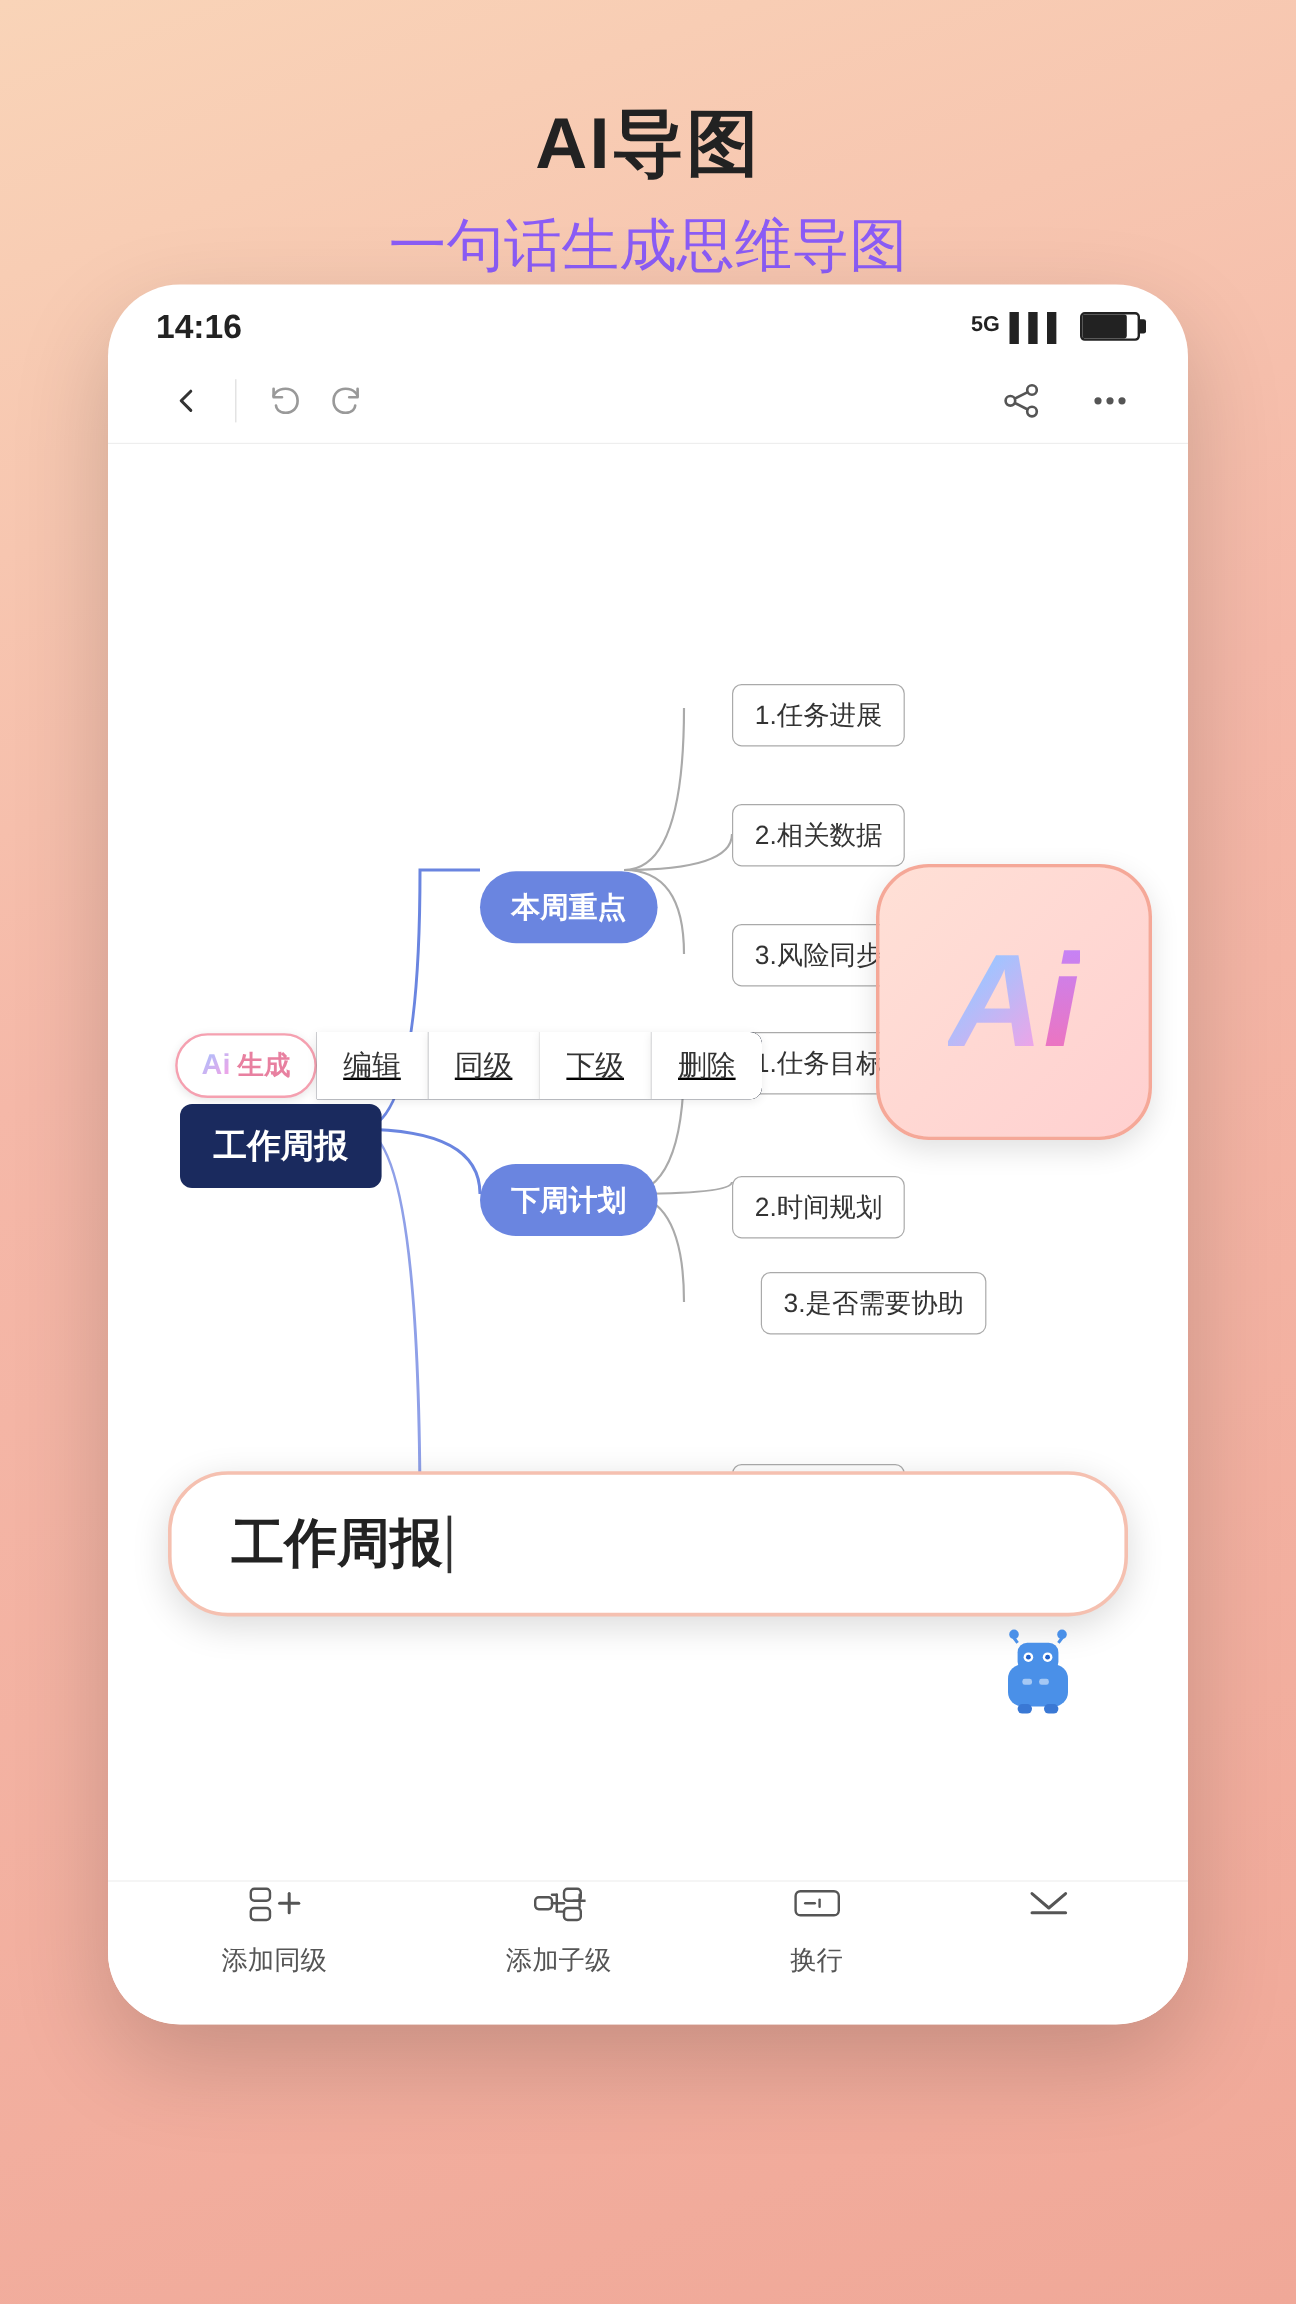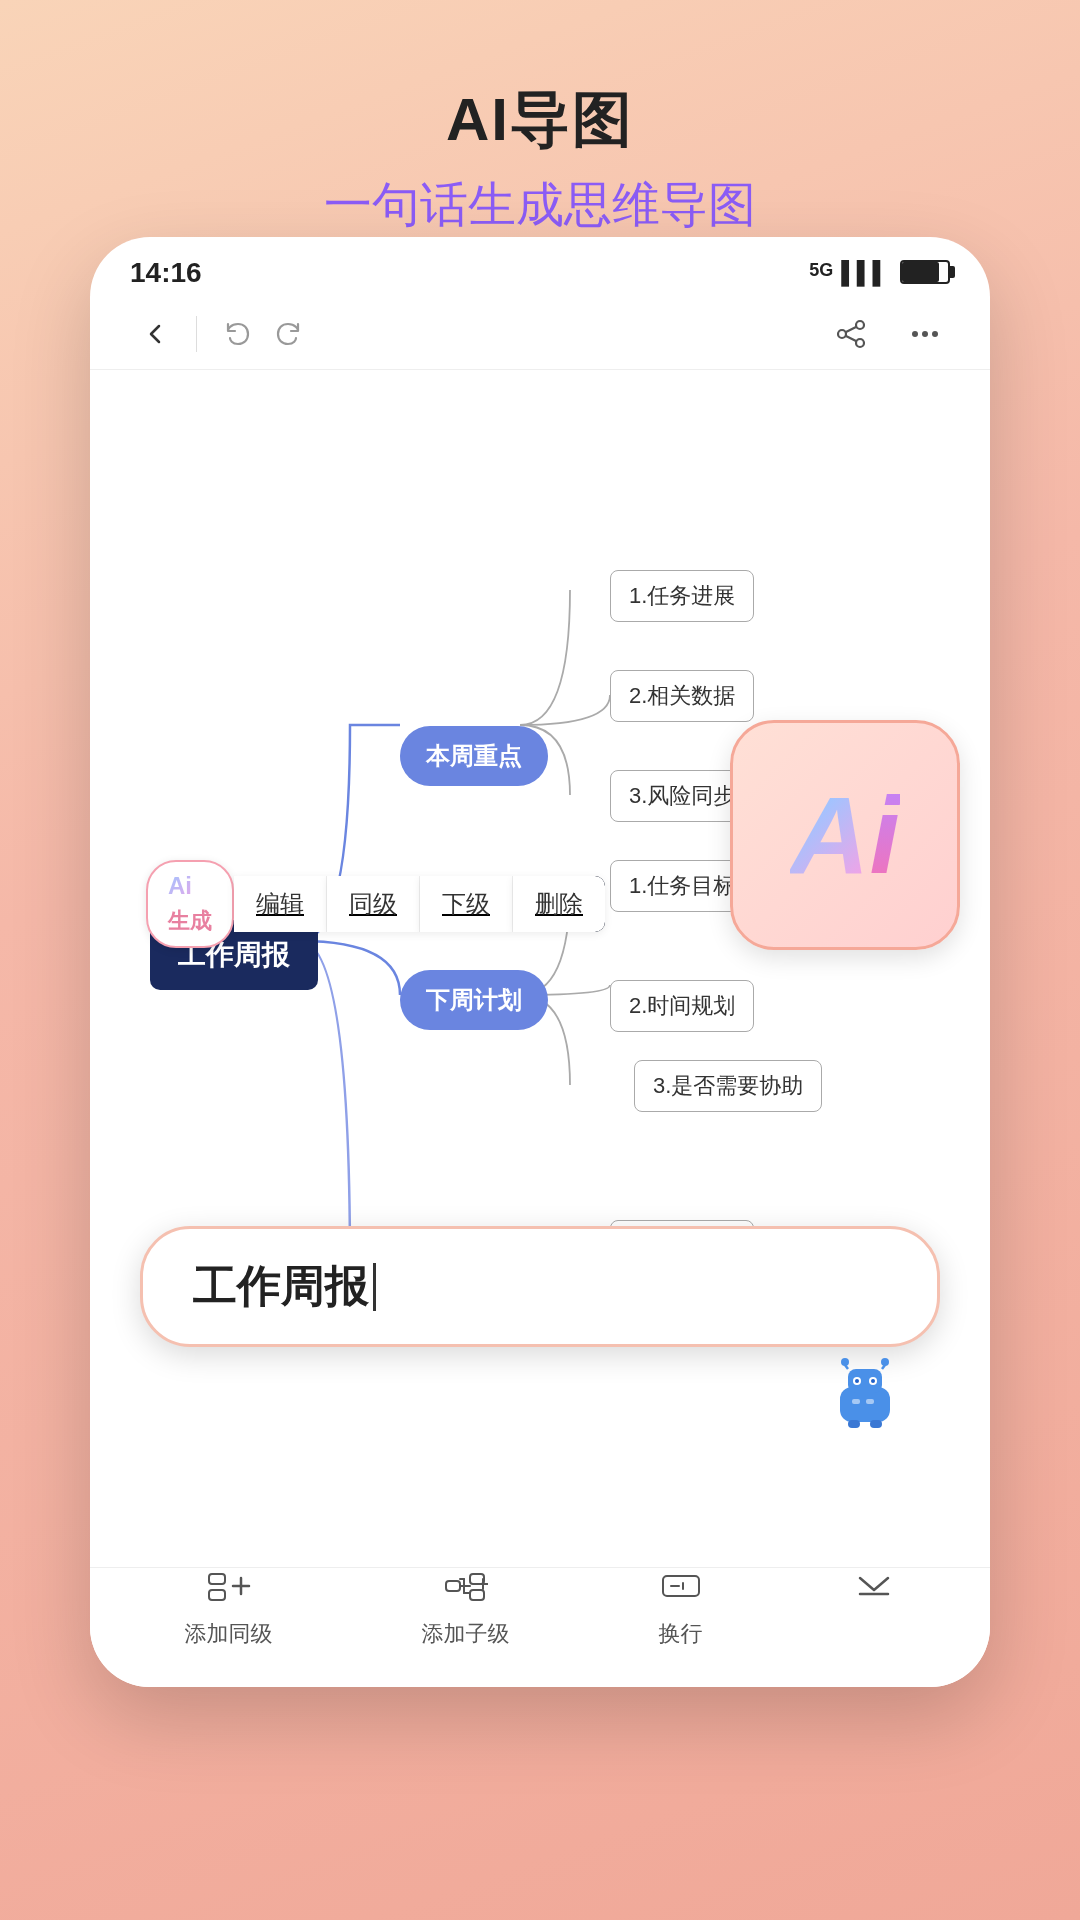--- a/index.html
+++ b/index.html
@@ -205,24 +205,24 @@
       z-index: 10;
     }
     .menu-ai {
       background: #fff;
       border: 2px solid #f5a0b0;
       border-radius: 30px;
       padding: 10px 20px;
       font-size: 24px;
       font-weight: 600;
       display: flex;
+      align-items: center;
       gap: 6px;
       color: #333;
       box-shadow: 0 2px 8px rgba(0,0,0,0.1);
-      flex-direction: column;
     }
     .menu-ai-text {
       background: linear-gradient(135deg, #a0c4ff, #ff9de2);
       -webkit-background-clip: text;
       -webkit-text-fill-color: transparent;
       font-size: 24px;
       font-weight: 700;
     }
     .menu-item {
       background: #fff;

